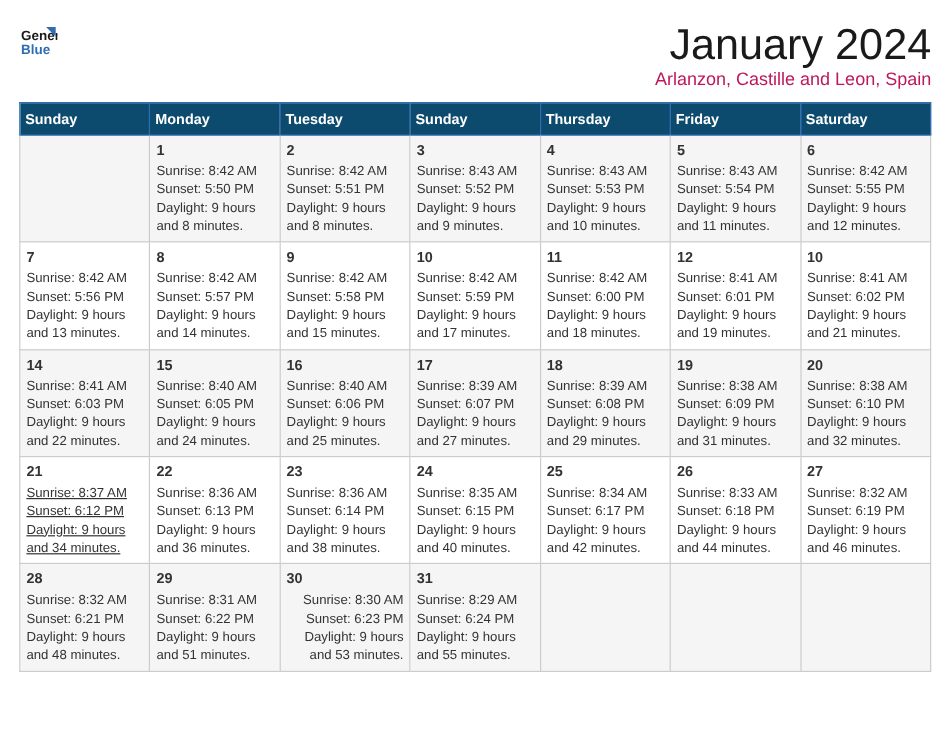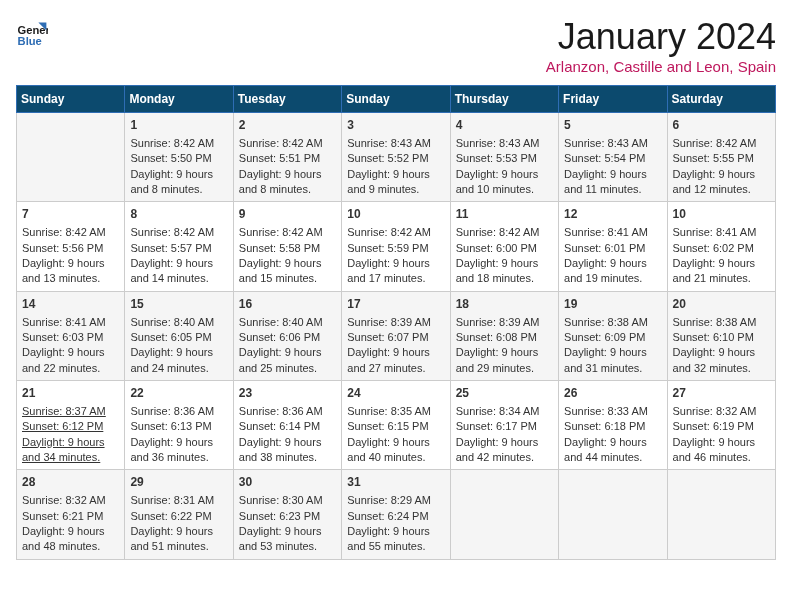--- a/index.html
+++ b/index.html
@@ -318,21 +318,21 @@
         </td>
         <td>
           <span class="day-number">29</span>
           <div class="day-info" style="white-space: pre-line;">Sunrise: 8:31 AM
 Sunset: 6:22 PM
 Daylight: 9 hours
 and 51 minutes.</div>
         </td>
         <td>
           <span class="day-number">30</span>
-          <div class="day-info" style="white-space: pre-line;">Sunrise: 8:30 AM
+          <div class="day-info" style="white-space: pre-line; text-align: right;">Sunrise: 8:30 AM
 Sunset: 6:23 PM
 Daylight: 9 hours
 and 53 minutes.</div>
         </td>
         <td>
           <span class="day-number">31</span>
           <div class="day-info" style="white-space: pre-line;">Sunrise: 8:29 AM
 Sunset: 6:24 PM
 Daylight: 9 hours
 and 55 minutes.</div>

